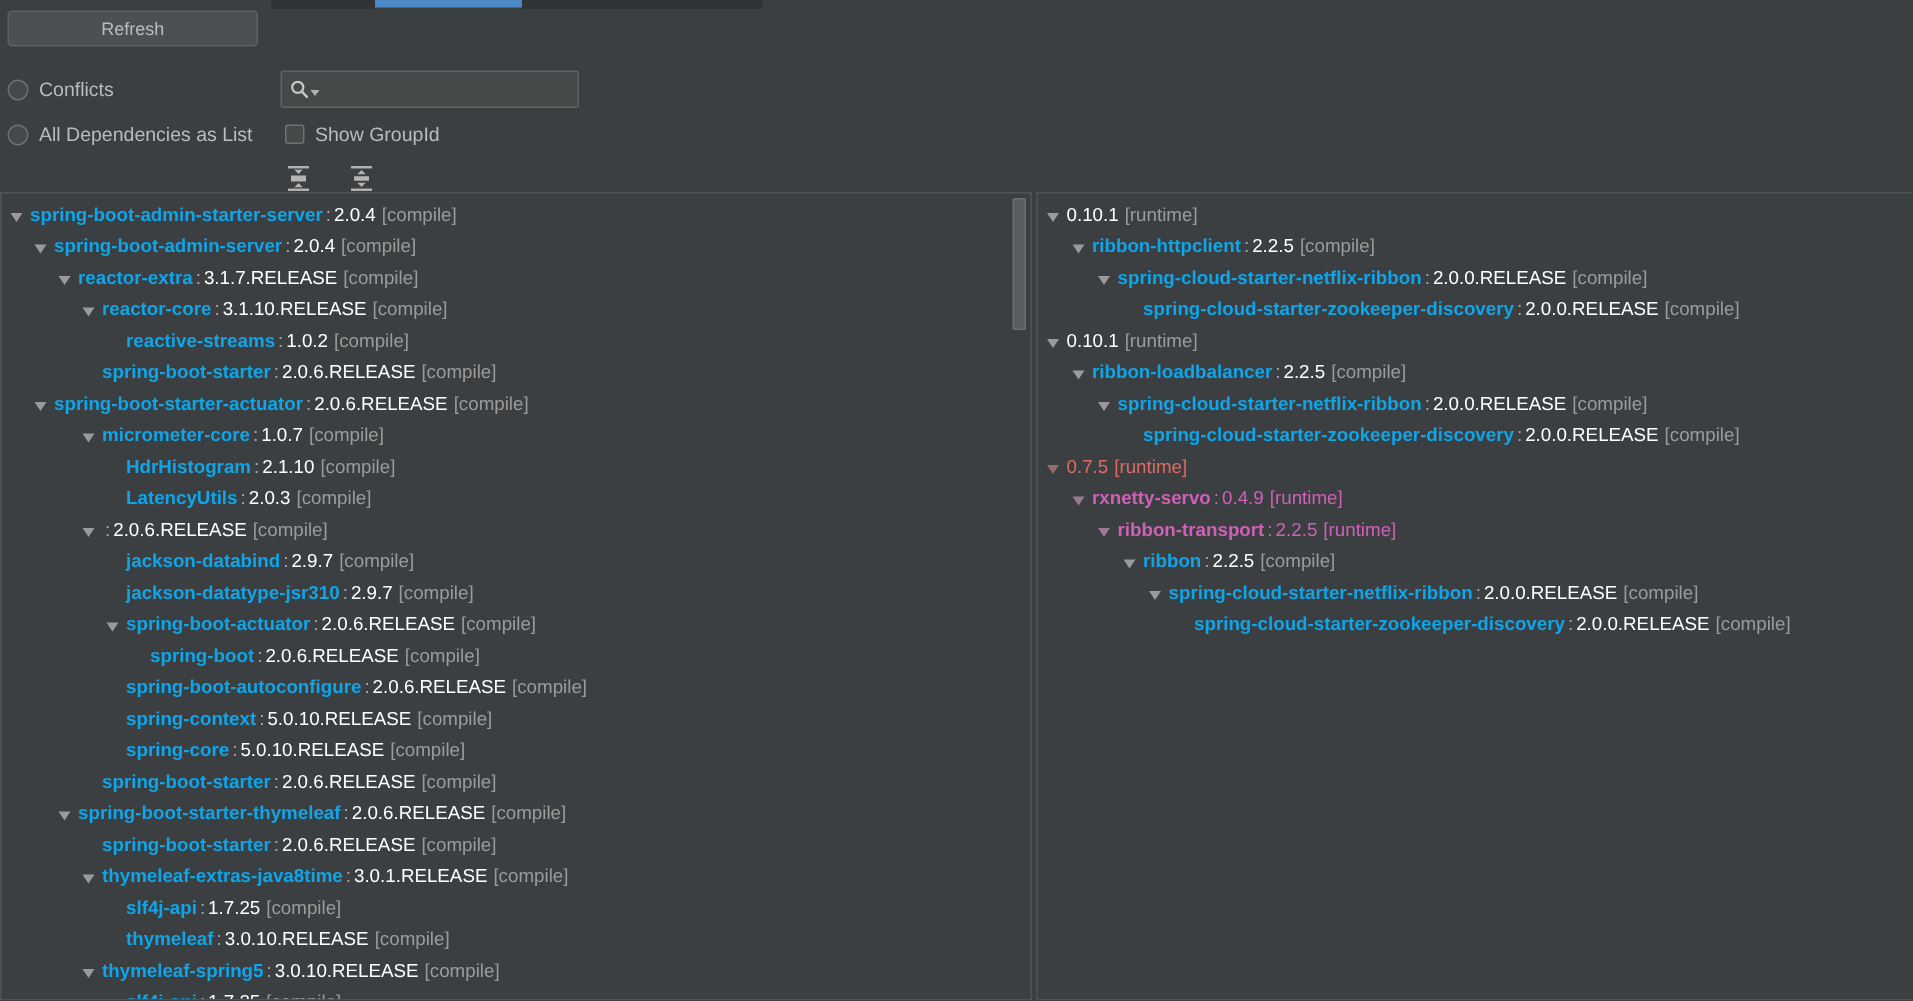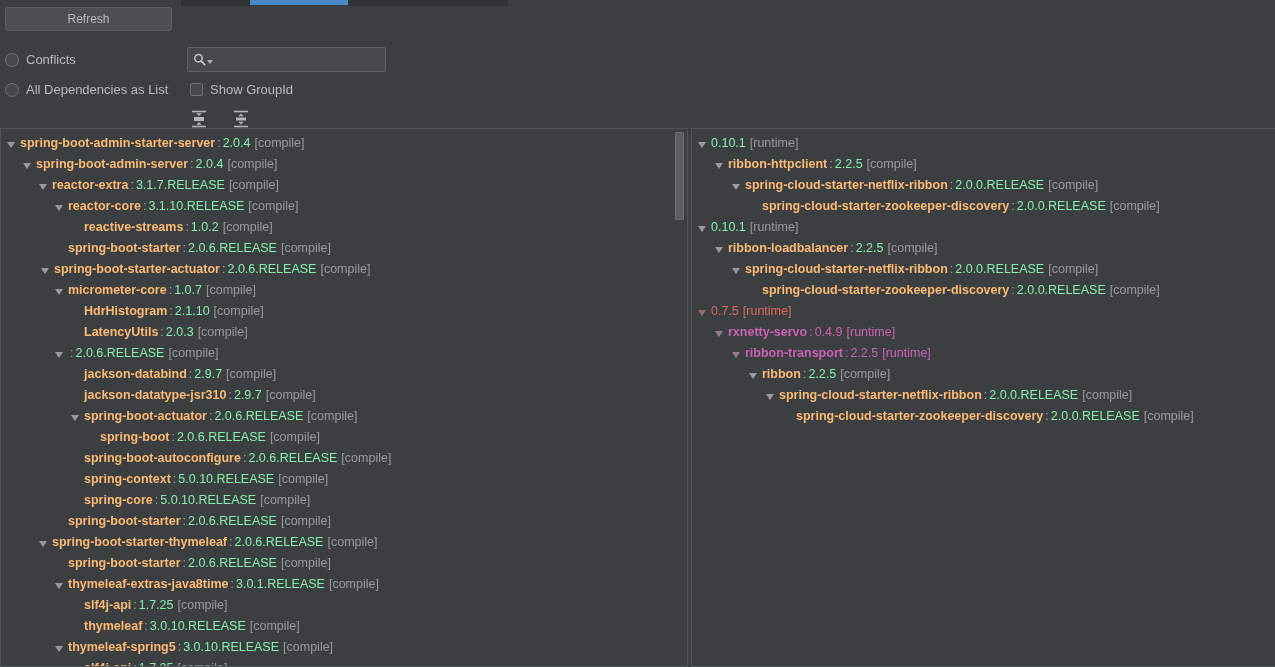--- a/index.html
+++ b/index.html
@@ -132,23 +132,23 @@
     border-left: 4.5px solid transparent;
     border-right: 4.5px solid transparent;
     border-top: 6px solid #9a9a9a;
     margin-right: 5px;
     position: relative; top: 1px;
   }
   .twisty.hidden { visibility: hidden; }
   .twisty.c-red    { border-top-color: #9a6a6a; }
   .twisty.c-magenta{ border-top-color: #9a7a92; }
 
-  .art-name    { font-weight: bold; color: #fdba74; }
+  .art-name    { font-weight: bold; color: #0ea5e9; }
   .art-sep     { color: #a8a8a8; padding: 0 2px; }
-  .art-version { color: #86efac; }
+  .art-version { color: #ffffff; }
   .art-scope   { color: #9b9b9b; padding-left: 4px; }
 
   
   .c-red .art-name,
   .c-red .art-sep,
   .c-red .art-version,
   .c-red .art-scope { color: #e06a5e; }
   .c-magenta .art-name,
   .c-magenta .art-sep,
   .c-magenta .art-version,
@@ -260,21 +260,21 @@
           <span class="art-version">1.0.2</span>
           <span class="art-scope">[compile]</span>
         </div>
         <div class="tree-row" style="padding-left: 54px;">
           <span class="twisty hidden"></span>
           <span class="art-name">spring-boot-starter</span>
           <span class="art-sep"> : </span>
           <span class="art-version">2.0.6.RELEASE</span>
           <span class="art-scope">[compile]</span>
         </div>
-        <div class="tree-row" style="padding-left: 40px;">
+        <div class="tree-row" style="padding-left: 22px;">
           <span class="twisty"></span>
           <span class="art-name">spring-boot-starter-actuator</span>
           <span class="art-sep"> : </span>
           <span class="art-version">2.0.6.RELEASE</span>
           <span class="art-scope">[compile]</span>
         </div>
         <div class="tree-row" style="padding-left: 54px;">
           <span class="twisty"></span>
           <span class="art-name">micrometer-core</span>
           <span class="art-sep"> : </span>

